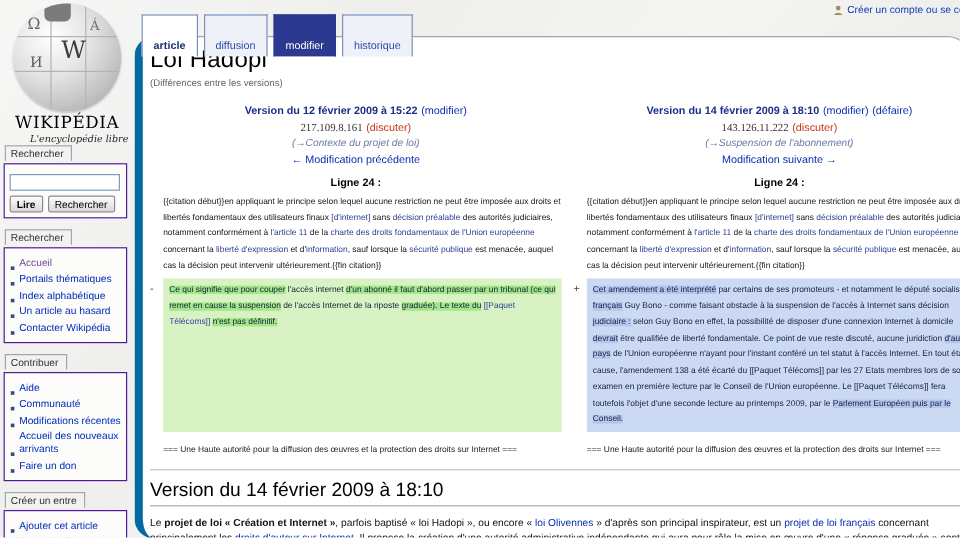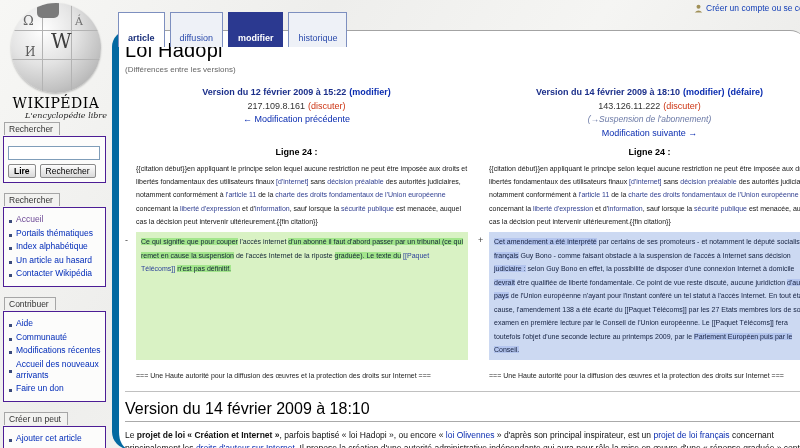--- a/index.html
+++ b/index.html
@@ -8,21 +8,21 @@
     background:linear-gradient(125deg,#f7f7f5 0%,#eeeeec 30%,#f5f5f3 55%,#ebebe9 80%,#f4f4f2 100%);
     font-family:"Liberation Sans",sans-serif;color:#111;
   }
   
   .userlink{position:absolute;top:3px;left:694px;white-space:nowrap;font-size:8.5px;color:#103cb5;display:flex;align-items:center;gap:3px;cursor:pointer;}
   .userlink svg{flex:0 0 auto;}
   
   .tabs{position:absolute;top:12px;left:118px;display:flex;gap:5px;z-index:3;}
   .tab{font-size:9px;padding:20px 9px 4px;border:1px solid #7d8fbf;border-bottom:none;color:#2b4bac;background:#eef1f7;cursor:pointer;line-height:10px;}
   .tab.t-article{background:#ffffff;font-weight:bold;color:#1a2f7a;}
-  .tab.t-selected{background:#2b3990;border-color:#2b3990;color:#fff;font-weight:bold;}
+  .tab.t-selected{background:#2b3990;border-color:#2b3990;color:#fff;font-weight:normal;}
   
   .logo-wrap{position:absolute;left:0;top:0;width:112px;}
   .globe{position:relative;width:90px;height:90px;margin:3px auto 0;border-radius:50%;
     background:radial-gradient(circle at 35% 30%,#ffffff 0%,#e3e3e3 40%,#c2c2c2 70%,#9c9c9c 100%);
     overflow:hidden;box-shadow:0 1px 2px rgba(0,0,0,.25);cursor:pointer;}
   .globe .ln{position:absolute;background:#b3b3b3;}
   .globe .lh1{left:0;right:0;top:30%;height:1px;}
   .globe .lh2{left:0;right:0;top:62%;height:1px;}
   .globe .lv1{top:0;bottom:0;left:34%;width:1px;}
   .globe .lv2{top:0;bottom:0;left:67%;width:1px;}
@@ -31,41 +31,41 @@
   .globe .g2{left:40px;top:26px;font-size:20px;color:#3e3e3e;}
   .globe .g3{left:14px;top:42px;font-size:12px;color:#5a5a5a;}
   .globe .g4{left:64px;top:12px;font-size:11px;color:#707070;}
   .globe .piece{position:absolute;left:26px;top:-3px;width:22px;height:18px;background:#7b7b7b;border-radius:3px 3px 5px 5px;}
   .wordmark{font-family:"DejaVu Serif",serif;font-size:14px;letter-spacing:.5px;text-align:center;color:#000;margin-top:2px;cursor:pointer;}
   .tagline{font-family:"DejaVu Serif",serif;font-style:italic;font-size:8px;text-align:center;color:#222;margin-top:0;padding-left:20px;}
   .sidebar{position:absolute;left:0;top:118px;width:112px;}
   .portlet{margin:0 0 6px 3px;width:103px;}
   .portlet-h{display:inline-block;font-size:8.5px;color:#333;background:#f2f2f0;border:1px solid #a6a6a6;border-bottom:none;padding:1px 6px 1px 4px;margin-left:1px;}
   .portlet-b{border:1px solid #4c1d95;background:#fcfcfb;padding:4px 2px 4px 4px;}
-  .p-item{display:flex;align-items:center;margin:2.5px 0;cursor:pointer;}
+  .p-item{display:flex;align-items:flex-end;margin:2.5px 0;cursor:pointer;}
   .p-item .sq{flex:0 0 auto;width:3px;height:3px;background:#3a4a7a;margin:4px 4px 0 1px;}
   .p-item span.lbl{font-size:8.5px;line-height:11px;color:#002bb8;}
   .p-item.visited span.lbl{color:#6e4a96;}
   .srch input{width:86px;height:12px;border:1px solid #7f9db9;font-size:8px;padding:0 2px;background:#fff;}
   .srch .btn-row{margin-top:4px;display:flex;gap:4px;}
   .srch button{font-family:"Liberation Sans",sans-serif;font-size:8.5px;padding:1px 5px;border:1px solid #8a8a8a;border-radius:2px;background:linear-gradient(#fdfdfd,#d9d9d9);cursor:pointer;line-height:10px;}
   .srch button.b-lire{font-weight:bold;}
   
   .content{position:absolute;left:112px;top:30px;width:688px;height:418px;background:#fff;border-left:7px solid #0369a1;border-top:1px solid #a3a3a3;border-radius:17px;}
   .inner{padding:6px 0 0 6px;width:700px;}
   h1.title{font-size:20px;font-weight:400;margin:2px 0 0;color:#000;letter-spacing:.2px;}
   .subtitle{font-size:8px;color:#666;margin-top:3px;}
   
   .diff{display:grid;grid-template-columns:11px 332px 10px 11px 332px;margin-top:12px;}
   .span-l{grid-column:1 / span 2;}
   .span-r{grid-column:4 / span 2;}
   .ver-block{text-align:center;font-size:9px;line-height:13.5px;padding-bottom:4px;}
   .ver-bold{font-weight:bold;color:#1b2f8a;text-align:center;}
-  .ver-link{font-weight:bold;color:#0b2db0;margin-left:3px;cursor:pointer;}
-  .ip{color:#333;}
+  .ver-link{font-weight:normal;color:#0b2db0;margin-left:3px;cursor:pointer;}
+  .ip{color:#333;font-family:Liberation Serif, serif;}
   .red-link{color:#cc3311;margin-left:3px;cursor:pointer;}
   .sec{font-style:italic;color:#6c7aa6;font-size:8.5px;cursor:pointer;}
   .nav-link{color:#0b2db0;font-size:9px;cursor:pointer;}
   .ligne{font-weight:bold;font-size:9px;color:#000;padding:3px 0 5px;text-align:center;}
   .ctx{font-size:7px;line-height:13.2px;color:#161616;padding-bottom:4px;}
   .sg-l{color:#2e3d8f;}
   .marker{font-size:9px;color:#444;padding-top:3px;}
   .cell-rm{background:#d9f2c4;padding:3px 5px;font-size:7px;line-height:13.5px;color:#123;}
   .rm-h{background:#a3e68c;}
   .rm-l{color:#2b3f99;}
@@ -172,21 +172,21 @@
           <span class="lbl">Accueil des nouveaux arrivants</span>
         </div>
       <div class="p-item">
           <span class="sq"></span>
           <span class="lbl">Faire un don</span>
         </div>
     </div>
   </div>
 
   <div class="portlet">
-    <div class="portlet-h">Créer un peut</div>
+    <div class="portlet-h">Créer un entre</div>
     <div class="portlet-b">
       <div class="p-item">
           <span class="sq"></span>
           <span class="lbl">Ajouter cet article</span>
         </div>
       <div class="p-item">
           <span class="lbl">Aide sur les livres</span>
         </div>
     </div>
   </div>
@@ -196,20 +196,21 @@
 <div class="content">
   <div class="inner">
     <h1 class="title">Loi Hadopi</h1>
     <div class="subtitle">(Différences entre les versions)</div>
 
     <div class="diff">
 
       <div class="span-l ver-block">
         <div><span class="ver-bold">Version du 12 février 2009 à 15:22</span><span class="ver-link">(modifier)</span></div>
         <div><span class="ip">217.109.8.161</span><span class="red-link">(discuter)</span></div>
+        <div><span class="sec">(→Contexte du projet de loi)</span></div>
         <div><span class="nav-link">← Modification précédente</span></div>
       </div>
       <div></div>
       <div class="span-r ver-block">
         <div><span class="ver-bold">Version du 14 février 2009 à 18:10</span><span class="ver-link">(modifier)</span><span class="ver-link">(défaire)</span></div>
         <div><span class="ip">143.126.11.222</span><span class="red-link">(discuter)</span></div>
         <div><span class="sec">(→Suspension de l'abonnement)</span></div>
         <div><span class="nav-link">Modification suivante →</span></div>
       </div>
 

